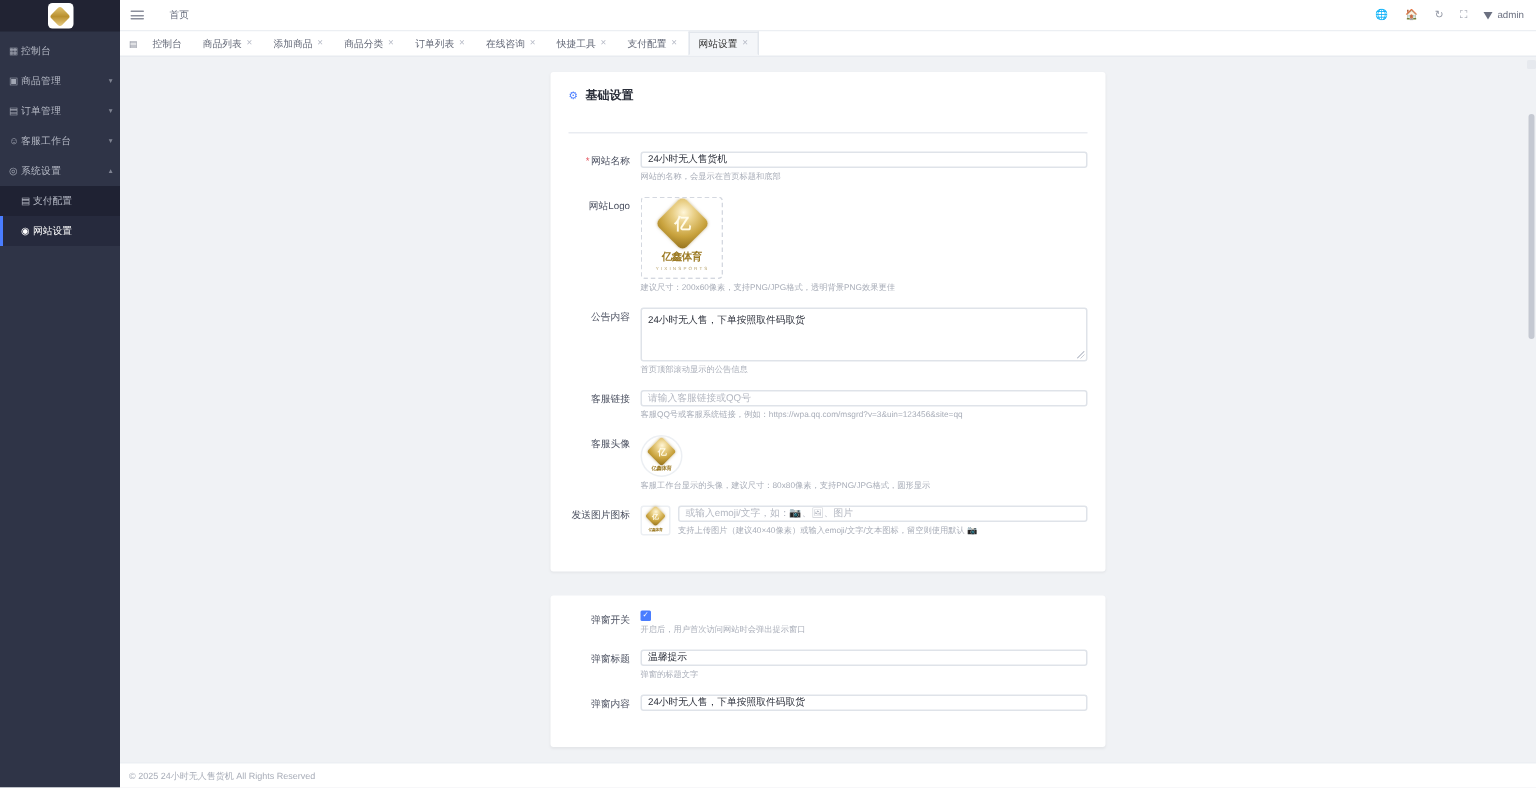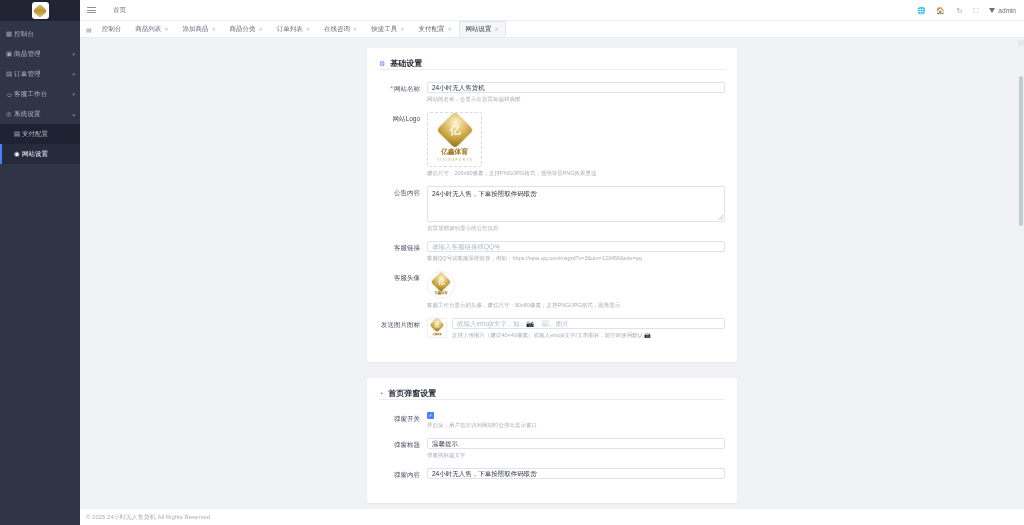--- a/index.html
+++ b/index.html
@@ -89,21 +89,21 @@
     flex: 1; background: #f0f2f5; overflow: hidden; position: relative;
   }
   .content-inner { padding: 10px 0 0 0; }
 
   .card {
     width: 370px; margin: 0 auto 16px auto; background: #fff; border-radius: 2px;
     box-shadow: 0 1px 2px rgba(0,0,0,.05); padding: 10px 12px 14px 12px;
   }
   .card-title {
     display: flex; align-items: center; gap: 5px; font-size: 8px; color: #2b2f3a;
-    font-weight: bold; padding-bottom: 0; border-bottom: 1px solid #e9ecf1;
+    font-weight: bold; padding-bottom: 19px; border-bottom: 1px solid #e9ecf1;
     margin-bottom: 12px;
   }
   .card-title .ct-ico { color: #4a7dff; font-size: 7px; }
 
   .form-row { display: flex; margin-bottom: 9px; }
   .form-label {
     width: 48px; flex: 0 0 48px; text-align: right; padding-right: 7px;
     font-size: 6.5px; color: #4b5060; line-height: 11px; padding-top: 1px;
   }
   .form-label .req { color: #e34d59; margin-right: 1px; }
@@ -384,24 +384,20 @@
               </div>
               <div style="flex:1;min-width:0;">
                 <div class="inp ph">或输入emoji/文字，如：📷、🖼、图片</div>
                 <div class="hint">支持上传图片（建议40×40像素）或输入emoji/文字/文本图标，留空则使用默认 📷</div>
               </div>
             </div>
           </div>
         </div>
 
         <div class="card">
-          <div class="card-title">
-            <span class="ct-ico">◔</span>
-            <span>首页弹窗设置</span>
-          </div>
 
           <div class="form-row">
             <div class="form-label">弹窗开关</div>
             <div class="form-ctrl">
               <div class="chk">✓</div>
               <div class="hint">开启后，用户首次访问网站时会弹出提示窗口</div>
             </div>
           </div>
 
           <div class="form-row">

